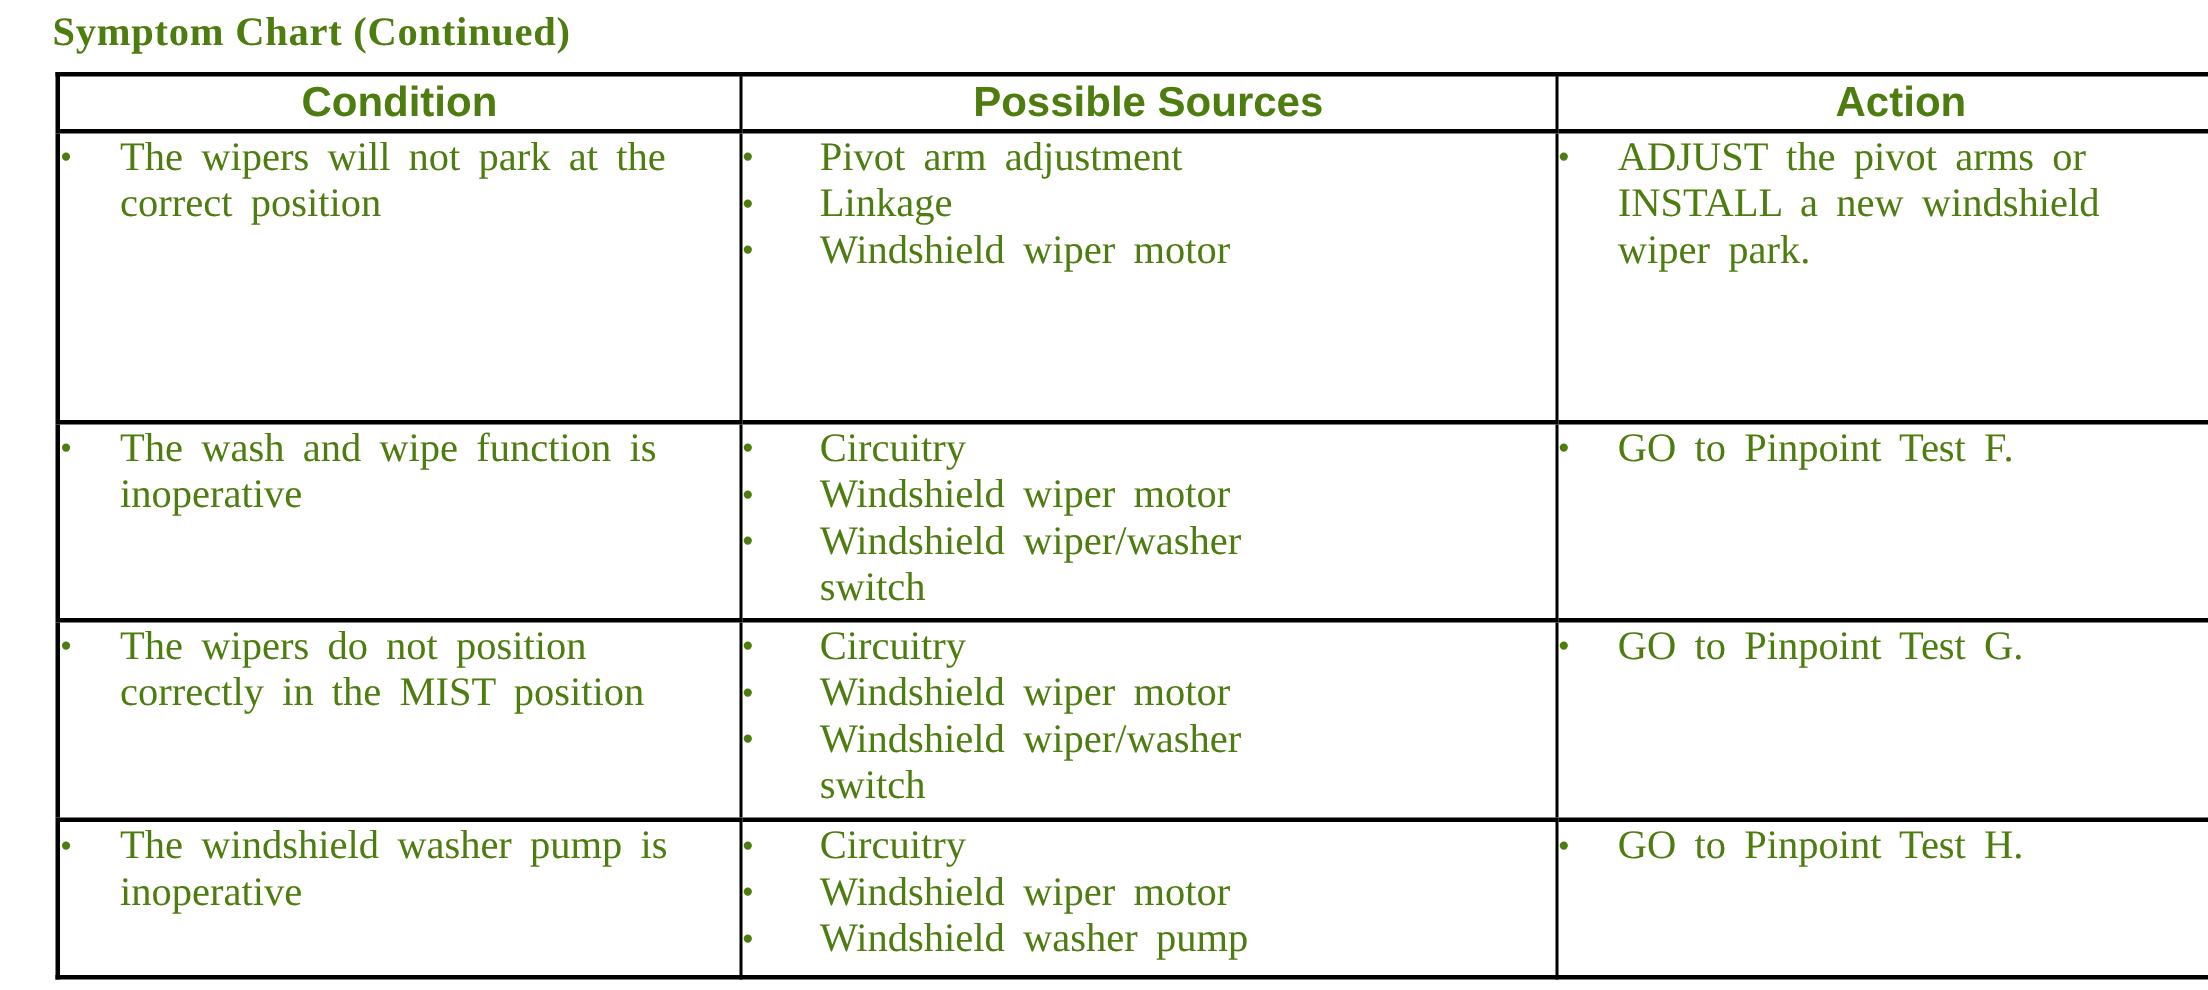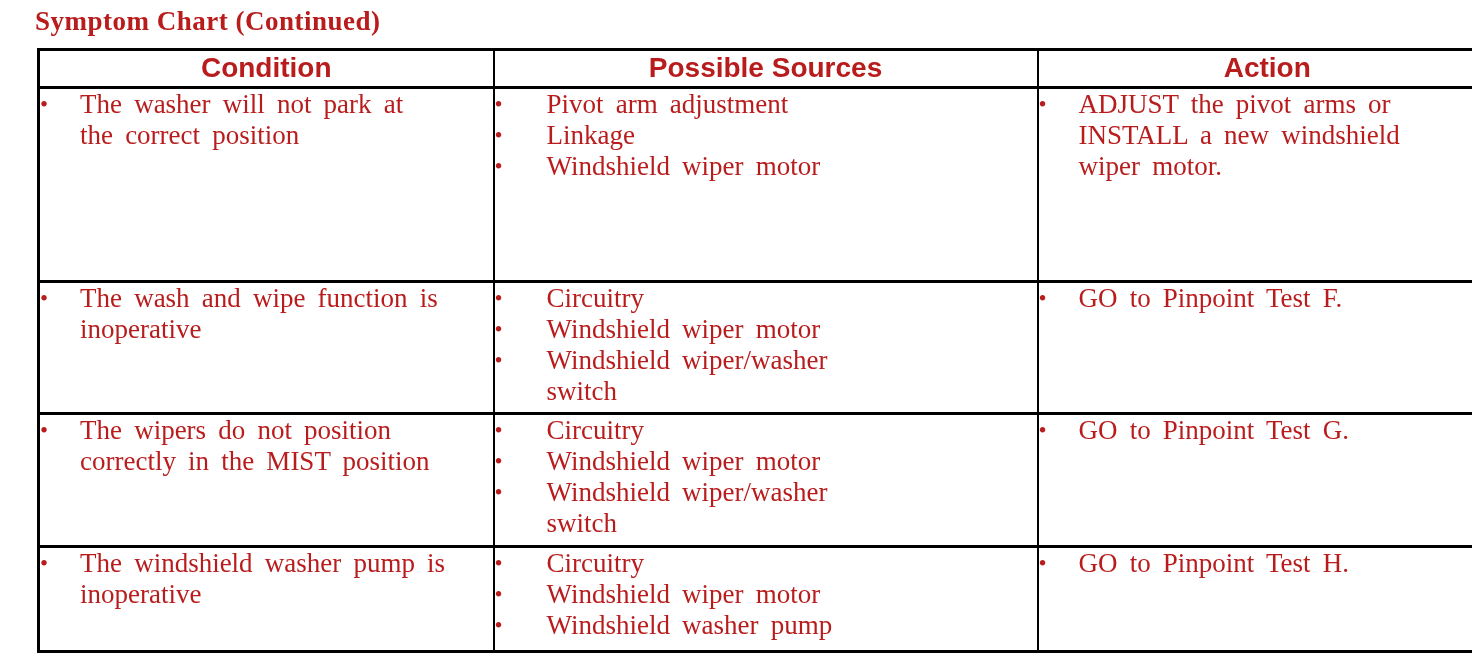--- a/index.html
+++ b/index.html
@@ -6,21 +6,21 @@
   html, body {
     margin: 0;
     padding: 0;
     background: #ffffff;
   }
   .page {
     position: relative;
     width: 1472px;
     height: 660px;
     background: #ffffff;
-    color: #b91c1c;
+    color: #4d7c0f;
     overflow: hidden;
   }
   .doc-title {
     margin: 5px 0 0 35px;
     font-family: "Liberation Serif", serif;
     font-size: 27px;
     font-weight: bold;
     line-height: 32px;
     letter-spacing: 0.5px;
   }
@@ -91,41 +91,41 @@
         <th style="width:544px">Possible Sources</th>
         <th style="width:460px">Action</th>
       </tr>
     </thead>
     <tbody>
 
       <tr class="r0">
         <td class="cell cond">
           <div class="bi">
             <span class="b">•</span>
-            <span class="t">The washer will not park at the correct position</span>
+            <span class="t">The wipers will not park at the correct position</span>
           </div>
         </td>
         <td class="cell src">
           <div class="bi">
             <span class="b">•</span>
             <span class="t">Pivot arm adjustment</span>
           </div>
           <div class="bi">
             <span class="b">•</span>
             <span class="t">Linkage</span>
           </div>
           <div class="bi">
             <span class="b">•</span>
             <span class="t">Windshield wiper motor</span>
           </div>
         </td>
         <td class="cell act">
           <div class="bi">
             <span class="b">•</span>
-            <span class="t">ADJUST the pivot arms or INSTALL a new windshield wiper motor.</span>
+            <span class="t">ADJUST the pivot arms or INSTALL a new windshield wiper park.</span>
           </div>
         </td>
       </tr>
 
       <tr class="r1">
         <td class="cell cond">
           <div class="bi">
             <span class="b">•</span>
             <span class="t">The wash and wipe function is inoperative</span>
           </div>

